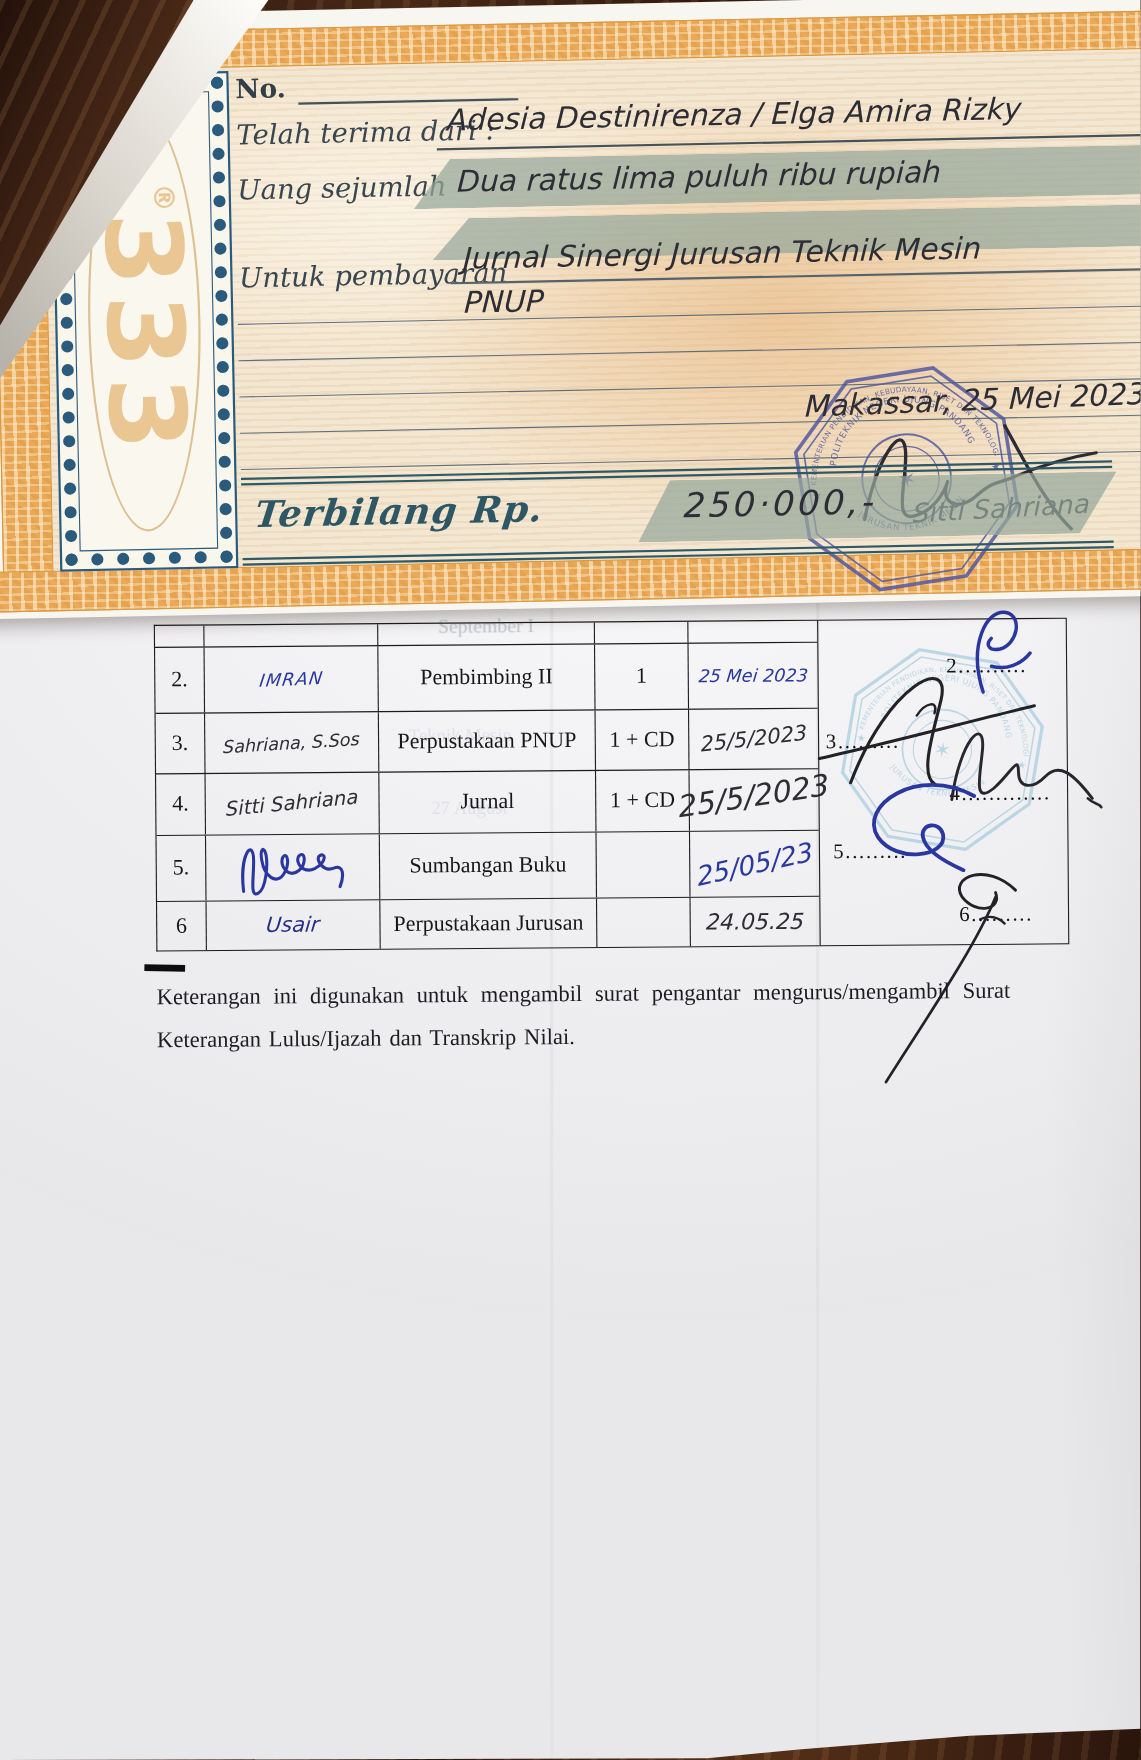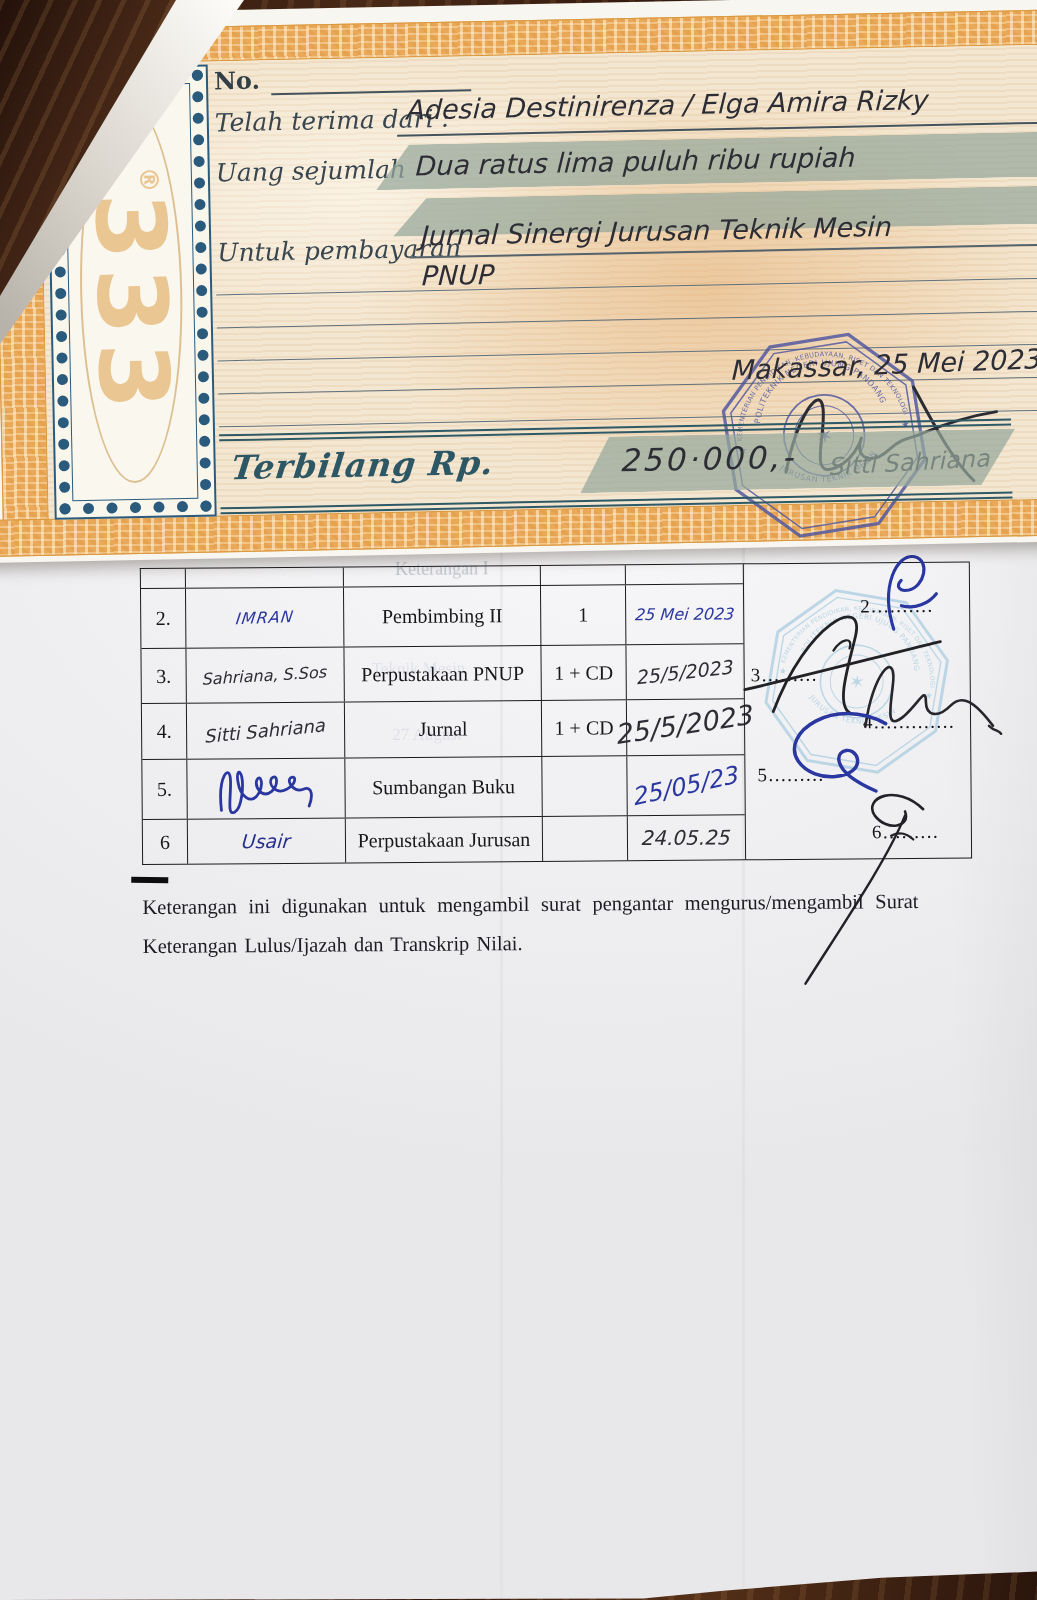--- a/index.html
+++ b/index.html
@@ -111,21 +111,21 @@
       <div class="rtable">
         <div class="t-left">
 
           <div class="ghost2" style="left:230px;top:92px;">Teknik Mesin</div>
           <div class="ghost2" style="left:250px;top:158px;">27 August</div>
 
           <div class="trow" style="height:20px;">
             <div class="tc c-no"></div>
             <div class="tc c-name"></div>
             <div class="tc c-purp">
-              <span class="ghost" style="margin-top:-14px;">Keterangan I</span>
+              <span class="ghost" style="margin-top:-14px;">September I</span>
             </div>
             <div class="tc c-qty"></div>
             <div class="tc c-date" style="border-right:none;"></div>
           </div>
 
           <div class="trow" style="height:60px;">
             <div class="tc c-no serif20">2.</div>
             <div class="tc c-name">
               <span class="hw-blue" style="font-size:16px;letter-spacing:1px;transform:skewX(-10deg) rotate(-2deg);">IMRAN</span>
             </div>

